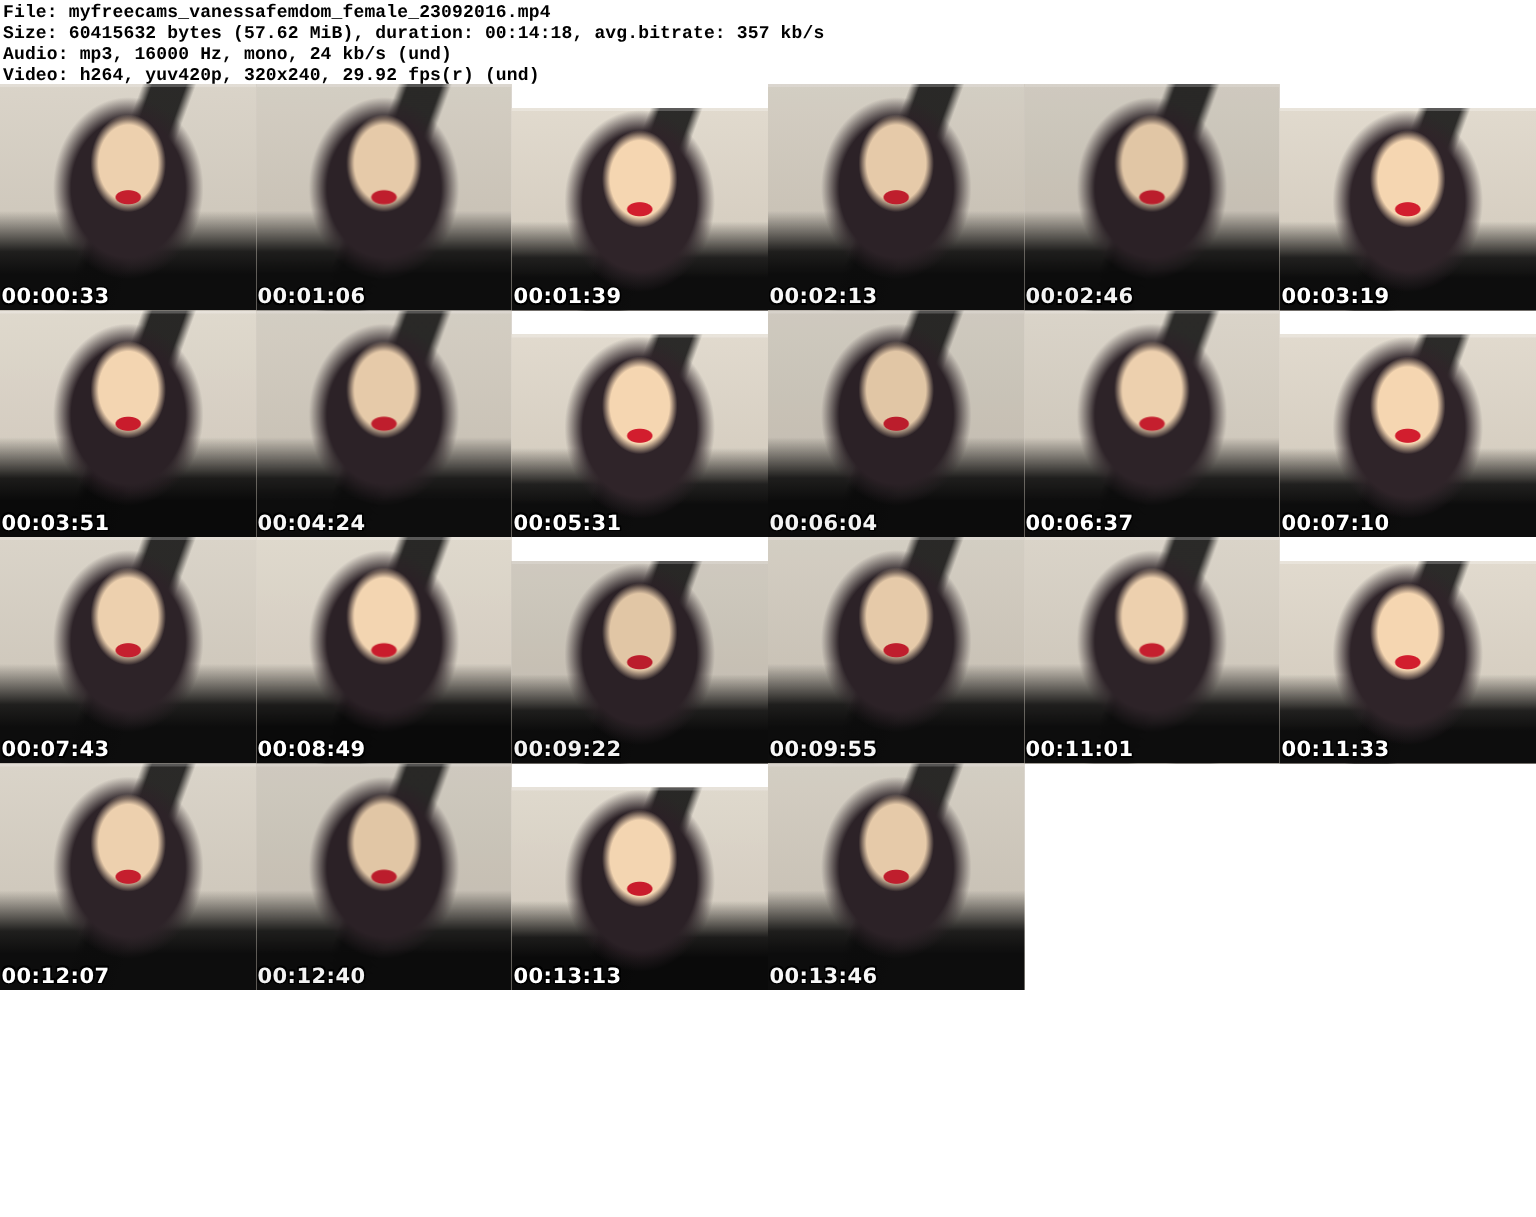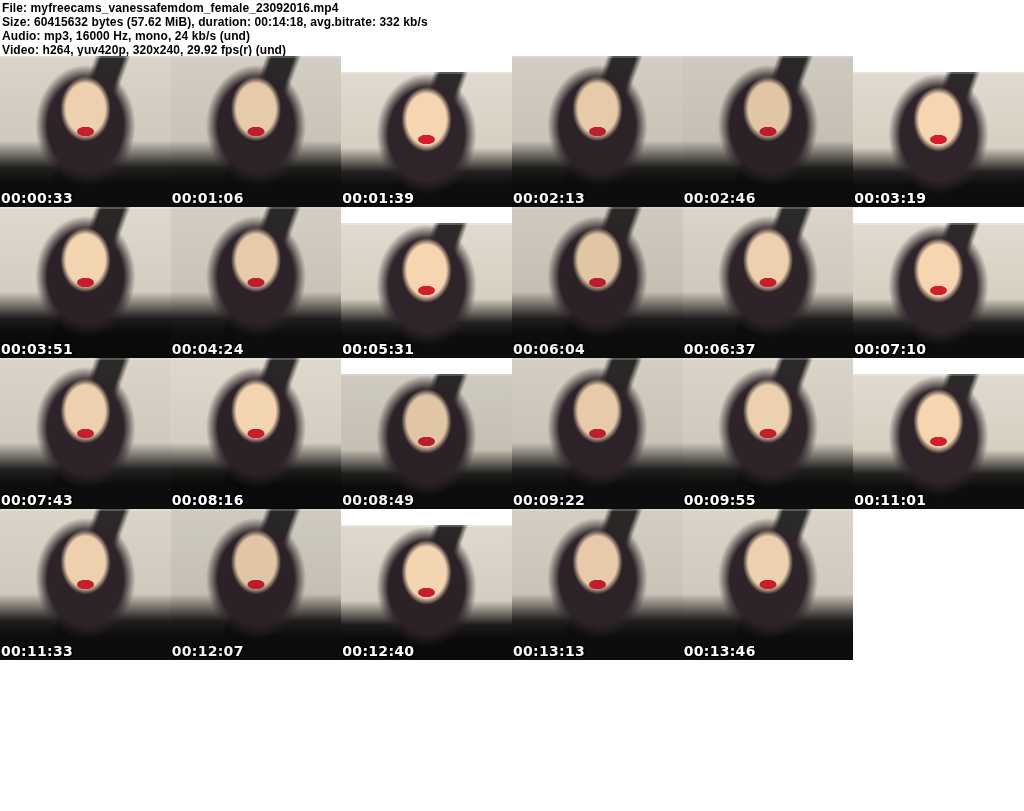--- a/index.html
+++ b/index.html
@@ -21,20 +21,21 @@
     background: #ffffff;
     color: #000000;
     padding: 1px 0 0 2px;
   }
   .file-header .line {
     font-size: 12px;
     line-height: 14px;
     font-weight: bold;
     white-space: nowrap;
     letter-spacing: 0.1px;
+    font-family: Liberation Mono, monospace;
   }
   
   .thumb-grid {
     display: grid;
     width: 1024px;
     height: 715px;
     grid-template-columns: repeat(6, 1fr);
     grid-template-rows: repeat(5, 151px);
   }
   .thumb {
@@ -79,21 +80,21 @@
        0   -1px 0 #000, 0    1px 0 #000;
   }
 </style>
 </head>
 <body>
 
 <div>
 
   <header class="file-header">
     <div class="line">File: myfreecams_vanessafemdom_female_23092016.mp4</div>
-    <div class="line">Size: 60415632 bytes (57.62 MiB), duration: 00:14:18, avg.bitrate: 332 kb/s</div>
+    <div class="line">Size: 60415632 bytes (57.62 MiB), duration: 00:14:18, avg.bitrate: 357 kb/s</div>
     <div class="line">Audio: mp3, 16000 Hz, mono, 24 kb/s (und)</div>
     <div class="line">Video: h264, yuv420p, 320x240, 29.92 fps(r) (und)</div>
   </header>
 
   <div class="thumb-grid">
     <div class="thumb">
         <span class="timestamp">00:00:33</span>
       </div>
     <div class="thumb">
         <span class="timestamp">00:01:06</span>
@@ -125,23 +126,20 @@
     <div class="thumb">
         <span class="timestamp">00:06:37</span>
       </div>
     <div class="thumb">
         <span class="timestamp">00:07:10</span>
       </div>
     <div class="thumb">
         <span class="timestamp">00:07:43</span>
       </div>
     <div class="thumb">
-        <span class="timestamp">00:08:16</span>
-      </div>
-    <div class="thumb">
         <span class="timestamp">00:08:49</span>
       </div>
     <div class="thumb">
         <span class="timestamp">00:09:22</span>
       </div>
     <div class="thumb">
         <span class="timestamp">00:09:55</span>
       </div>
     <div class="thumb">
         <span class="timestamp">00:11:01</span>

